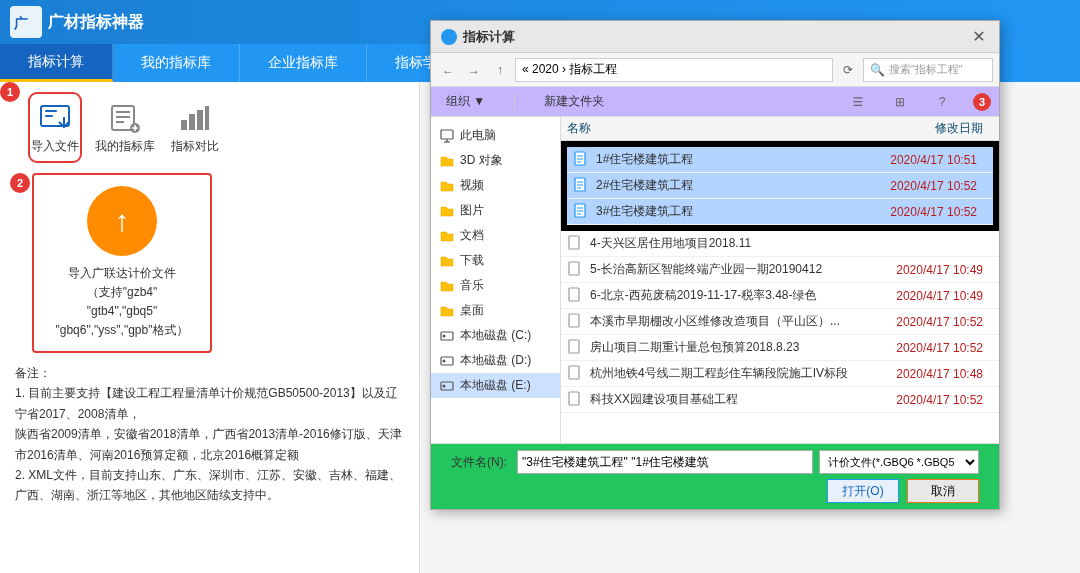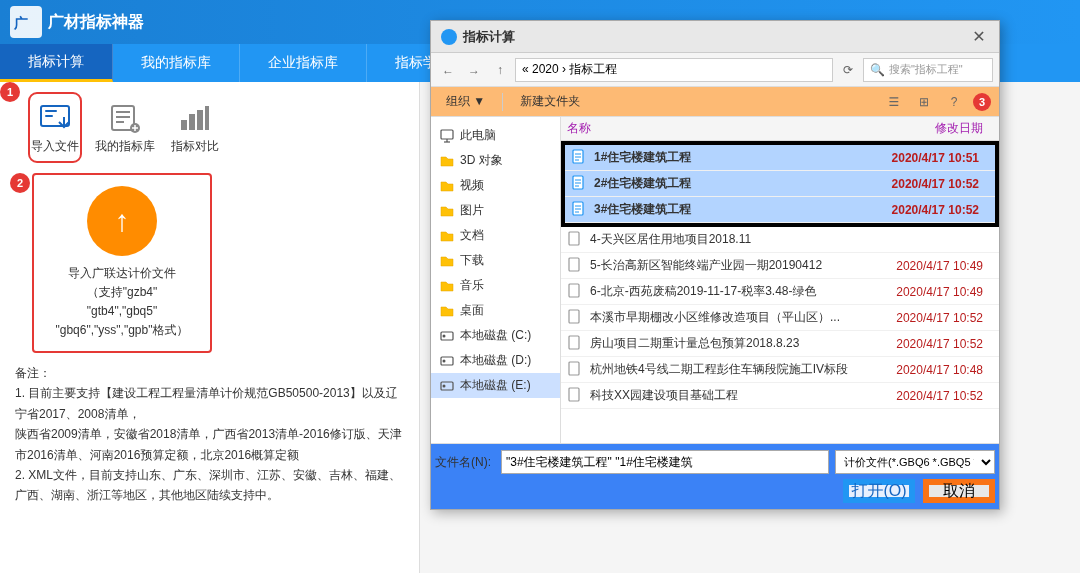--- a/index.html
+++ b/index.html
@@ -257,25 +257,25 @@
       padding: 0 6px;
       font-size: 12px;
       display: flex;
       align-items: center;
       color: #999;
     }
 
     
     .dialog-toolbar {
       height: 30px;
-      background: #fdba74;
+      background: #c4b5fd;
       display: flex;
       align-items: center;
       padding: 0 8px;
-      gap: 8px;
+      gap: 20px;
       border-bottom: 1px solid #ddd;
     }
     .dtb-btn {
       font-size: 12px;
       color: #333;
       cursor: pointer;
       padding: 2px 6px;
       border: 1px solid transparent;
     }
     .dtb-sep { width: 1px; height: 18px; background: #ccc; margin: 0 2px; }
@@ -323,21 +323,21 @@
       display: flex;
       flex-direction: column;
     }
     .file-list-header {
       display: flex;
       height: 24px;
       align-items: center;
       border-bottom: 1px solid #ddd;
       background: #f5f5f5;
       font-size: 12px;
-      color: #a21caf;
+      color: #0c4a6e;
       padding: 0 6px;
     }
     .col-name { flex: 1; }
     .col-date { width: 130px; text-align: right; padding-right: 10px; }
 
     .file-item {
       display: flex;
       align-items: center;
       height: 26px;
       padding: 0 6px;
@@ -351,28 +351,27 @@
       width: 18px;
       height: 18px;
       margin-right: 5px;
       flex-shrink: 0;
     }
     .file-item .file-name { flex: 1; }
     .file-item .file-date { width: 130px; text-align: right; padding-right: 10px; color: #b91c1c; }
 
     
     .selected-group {
-      border: 4px solid #000000;
-      font-weight: bold;
+      border: 6px solid #000000;
     }
 
     
     .dialog-bottom {
-      padding: 6px 4px;
-      background: #3b82f6;
+      padding: 6px 20px;
+      background: #22c55e;
       border-top: 1px solid #ddd;
     }
     .filename-row {
       display: flex;
       align-items: center;
       gap: 6px;
       margin-bottom: 5px;
     }
     .filename-label {
       font-size: 12px;
@@ -397,24 +396,24 @@
       font-size: 11px;
     }
     .btn-row {
       display: flex;
       justify-content: flex-end;
       gap: 8px;
     }
     .dialog-btn {
       width: 72px;
       height: 24px;
-      border: 6px solid #f97316;
+      border: 1px solid #f97316;
       background: #e8e8e8;
       cursor: pointer;
-      font-size: 16px;
+      font-size: 12px;
       display: flex;
       align-items: center;
       justify-content: center;
     }
     .dialog-btn.primary {
       background: #e8f0fe;
       border-color: #2196F3;
       color: #1565C0;
     }
 

